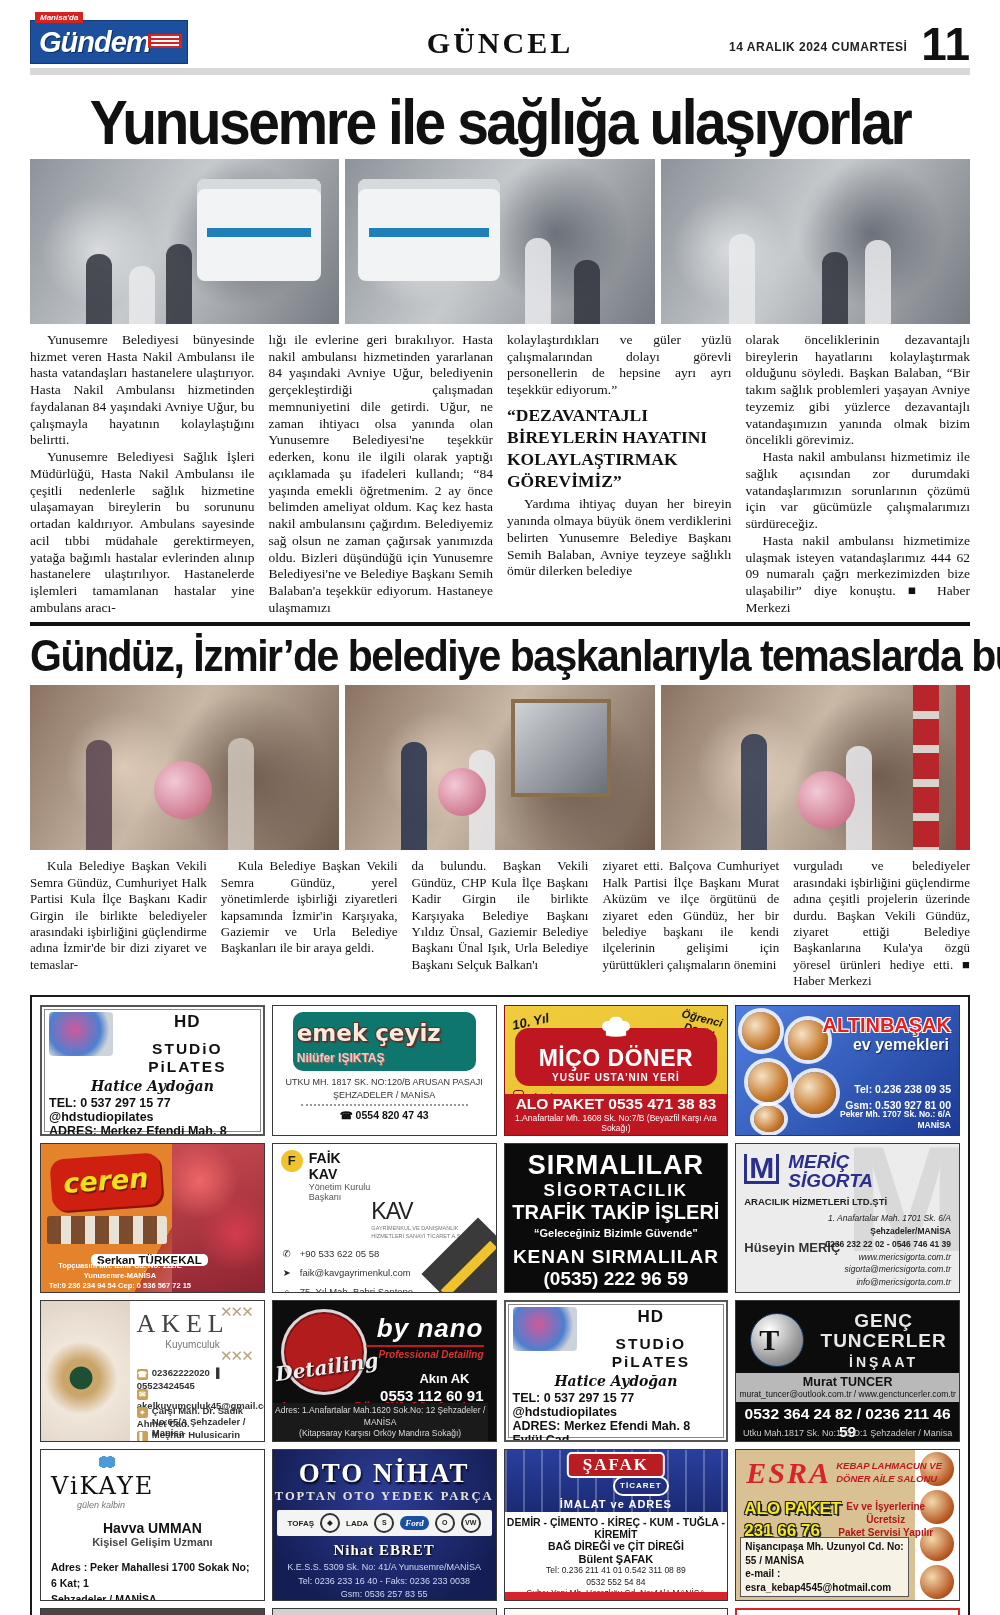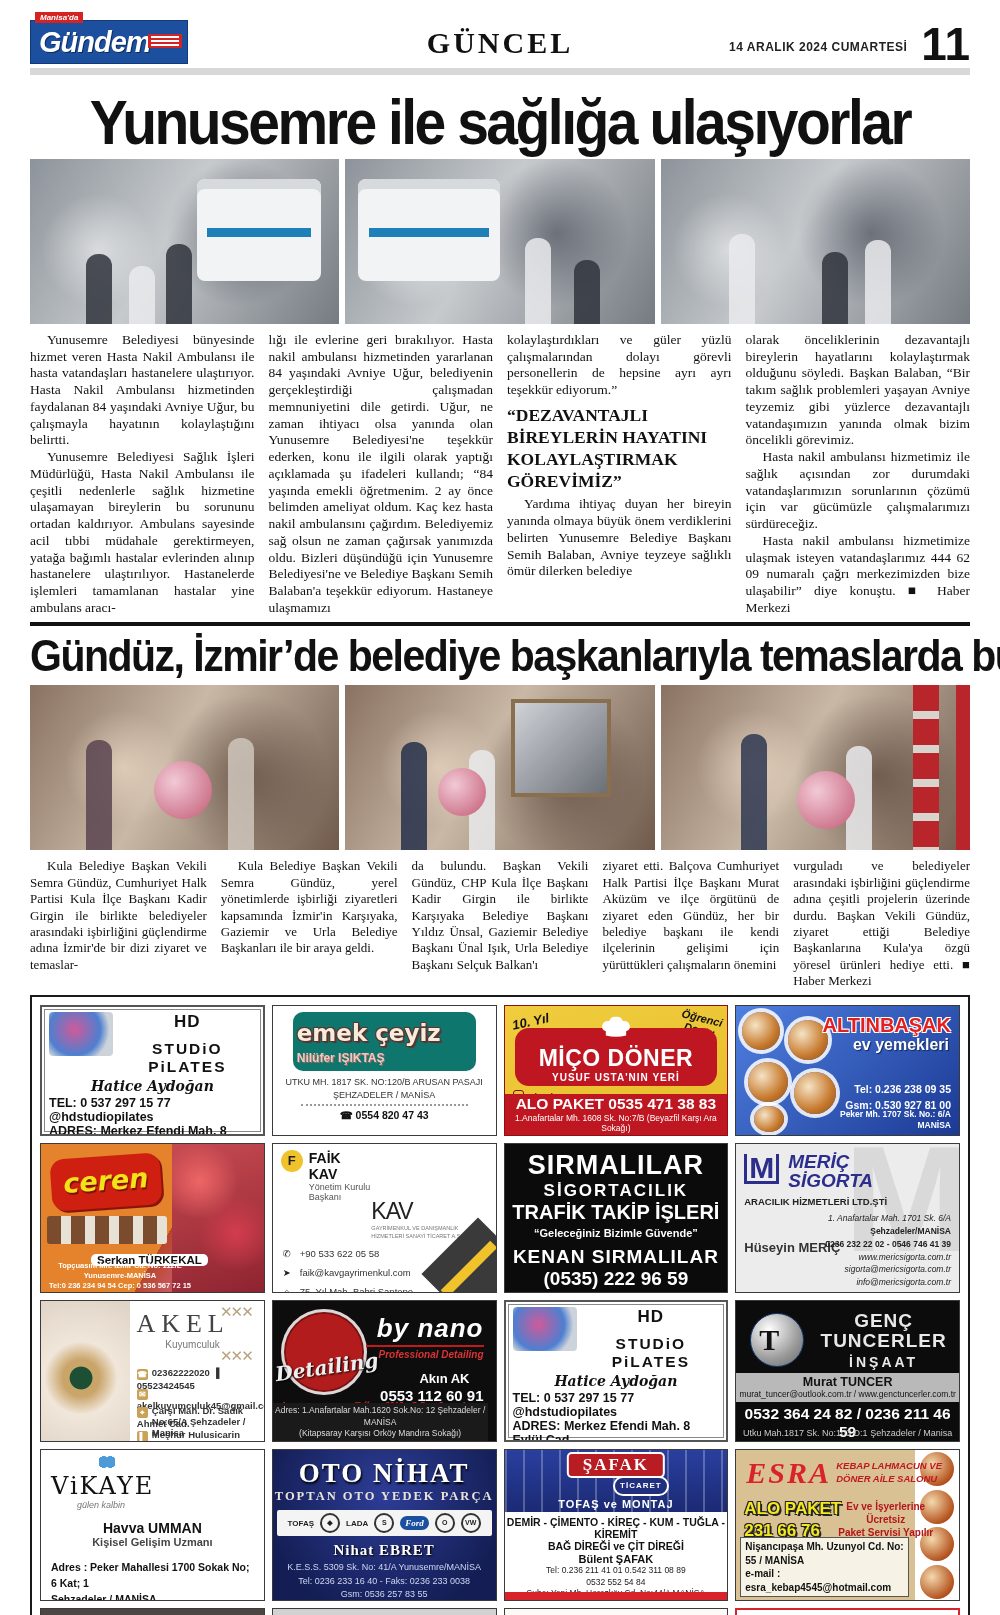--- a/index.html
+++ b/index.html
@@ -512,21 +512,21 @@
       <div class="owner">Nihat EBRET</div>
       <div class="sm"><span>K.E.S.S. 5309 Sk. No: 41/A Yunusemre/MANİSA</span><br>
         <span>Tel: 0236 233 16 40  -  Faks: 0236 233 0038</span><br>
         <span>Gsm: 0536 257 83 55</span></div>
     </div>
 
     <div class="ad saf">
       <div class="band">
         <span class="ribbon">ŞAFAK</span>
         <span class="circ">TİCARET</span>
-        <div class="imal">TOFAŞ ve MONTAJ</div>
+        <div class="imal">İMALAT ve ADRES</div>
       </div>
       <div class="l1">DEMİR - ÇİMENTO - KİREÇ - KUM - TUĞLA - KİREMİT</div>
       <div class="l2">BAĞ DİREĞİ ve ÇİT DİREĞİ</div>
       <div class="owner">Bülent ŞAFAK</div>
       <div class="sm"><span>Tel: 0.236 211 41 01  0.542 311 08 89</span><br>
         <span>0532 552 54 84</span><br>
         <span>Şube: Yeni Mh. Horozköy Cd. No:44/A MANİSA</span><br>
         <span>e-mail : safakcil@hotmail.com</span></div>
       <div class="redbar"></div>
     </div>

